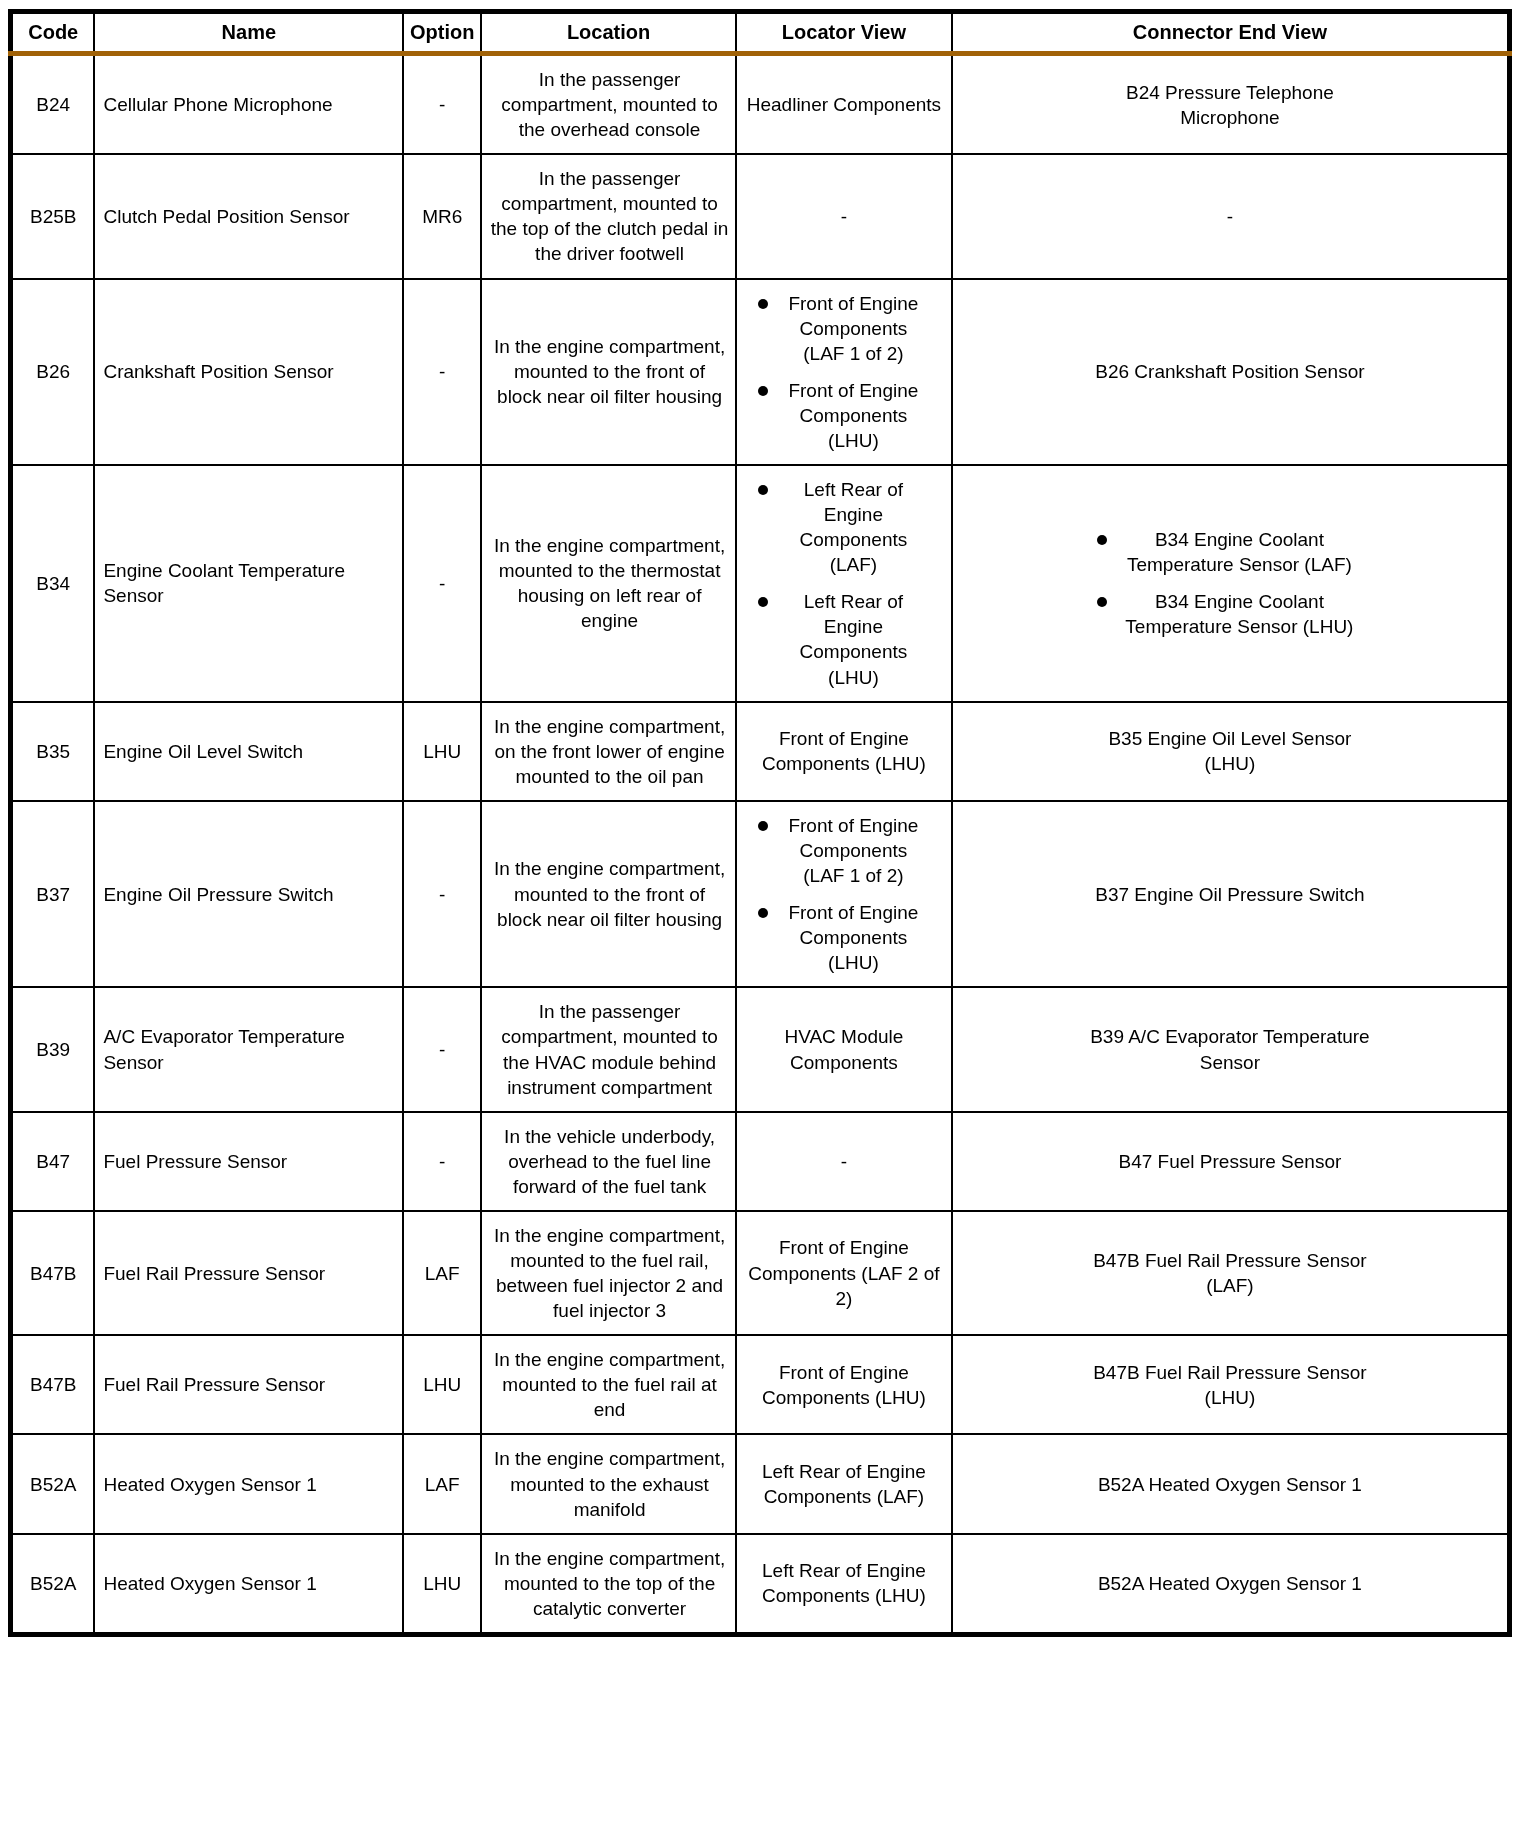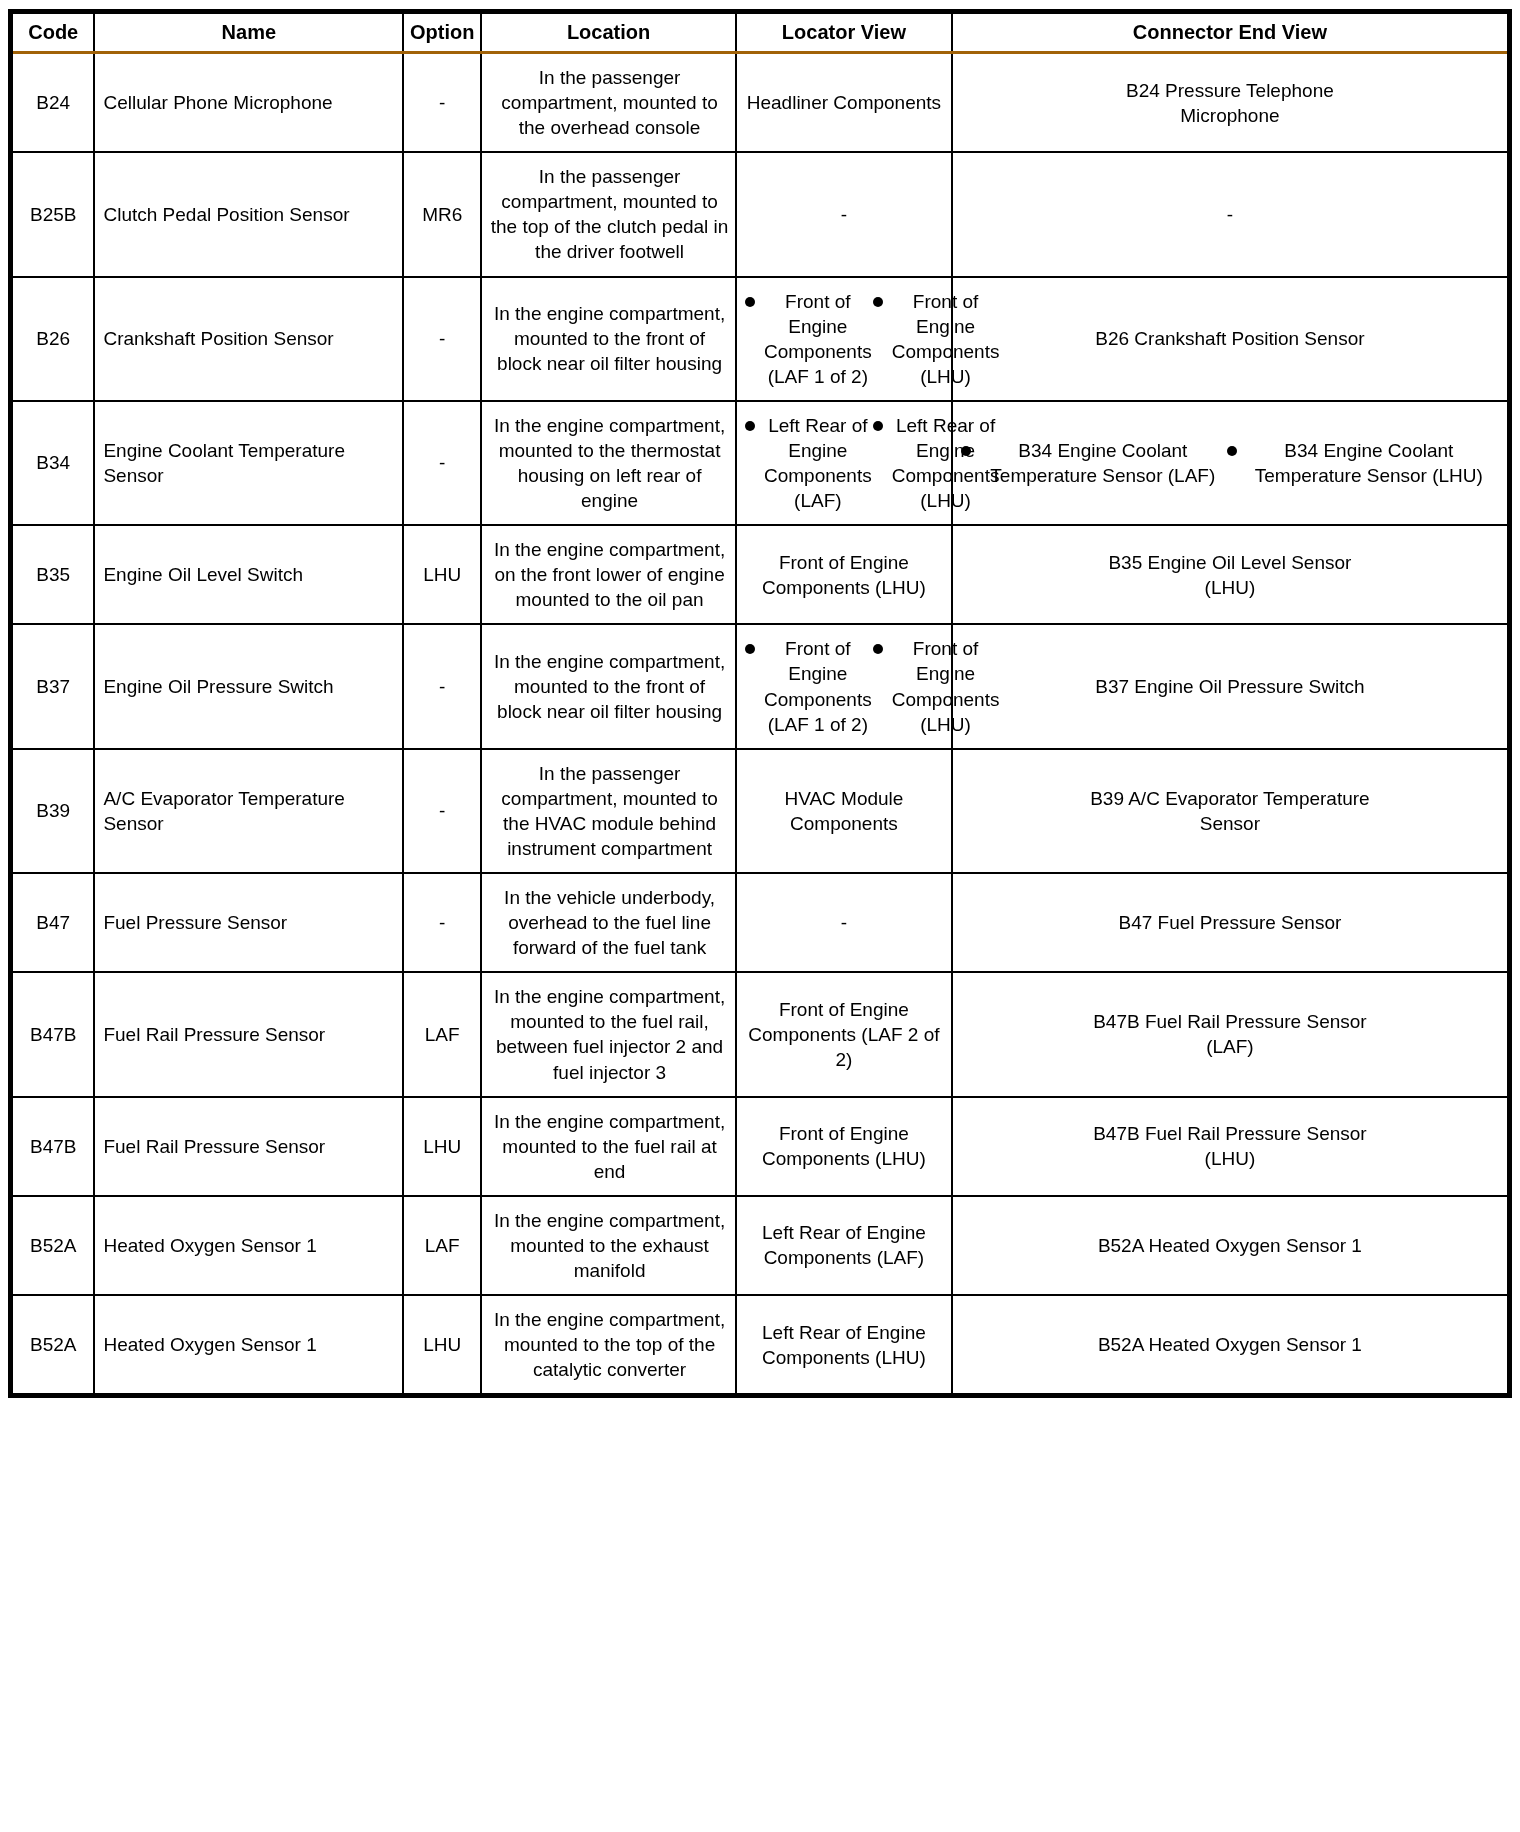--- a/index.html
+++ b/index.html
@@ -24,21 +24,21 @@
   th, td {
     border: 2px solid #000000;
     vertical-align: middle;
     word-wrap: break-word;
   }
   th {
     font-size: 20px;
     font-weight: bold;
     text-align: center;
     padding: 7px 4px;
-    border-bottom: 3px solid #a16207;
+    border-bottom: 5px solid #a16207;
   }
   td {
     font-size: 19px;
     line-height: 1.32;
     padding: 11px 8px;
   }
   td.col-code, td.col-option {
     text-align: center;
   }
   td.col-name {
@@ -53,23 +53,23 @@
   td.col-locator, td.col-connector {
     text-align: center;
   }
   .view-text { display: inline-block; }
   td.col-connector .view-text { max-width: 292px; }
   td.col-locator  .view-text { max-width: 204px; }
 
   ul.bullets {
     list-style: none;
     display: flex;
-    flex-direction: row;
+    flex-direction: column;
     align-items: center;
-    gap: 1px;
+    gap: 12px;
   }
   ul.bullets li {
     display: flex;
     align-items: flex-start;
     gap: 9px;
     text-align: center;
   }
   .bullet {
     width: 10px;
     height: 10px;

